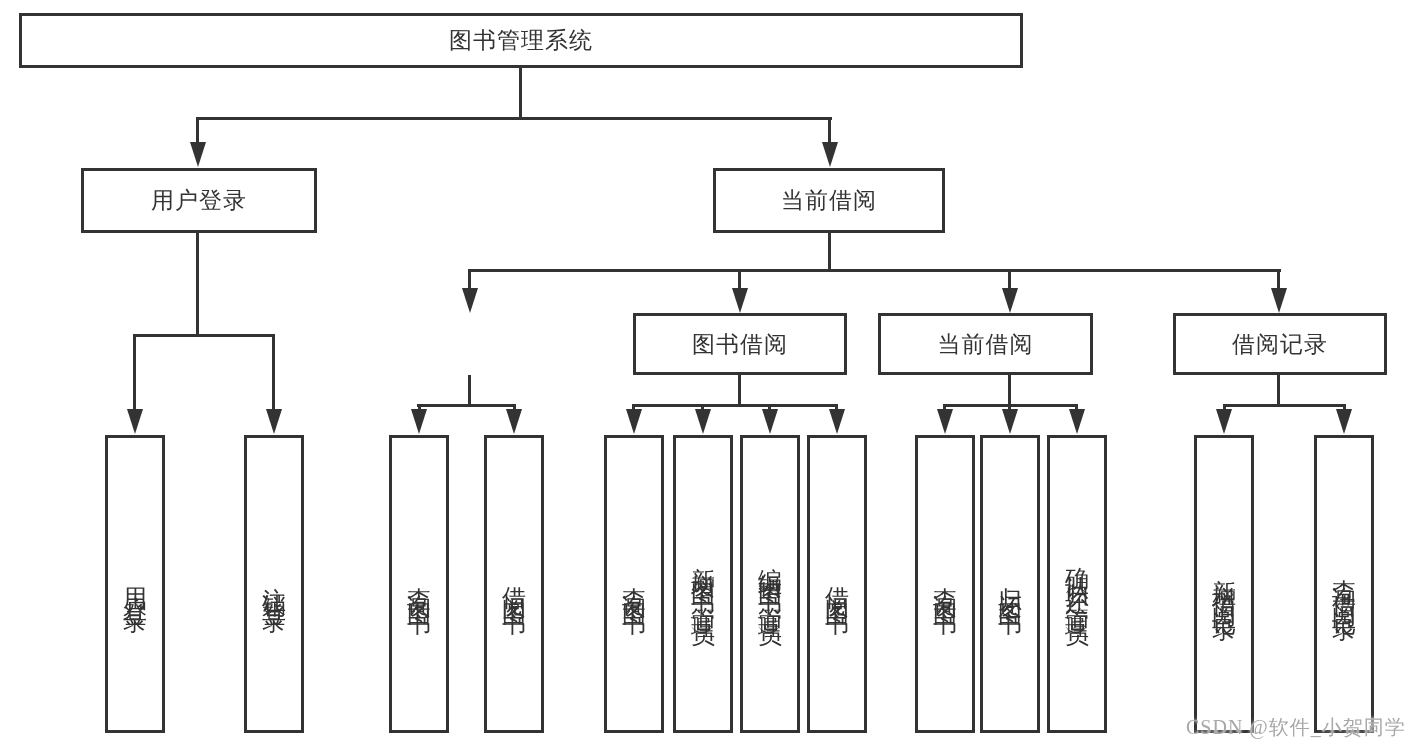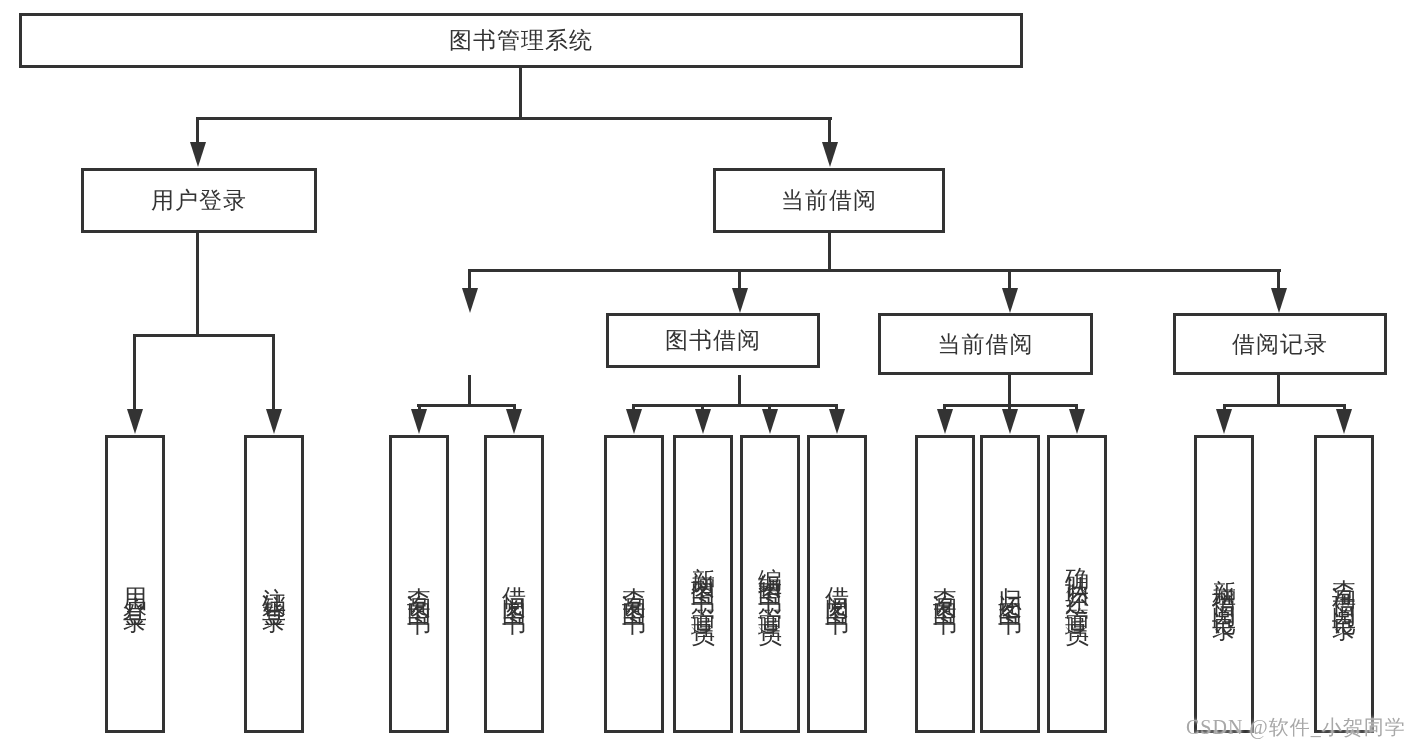--- a/index.html
+++ b/index.html
@@ -97,21 +97,21 @@
   <div class="line" style="left:468px; top:269px; width:813px; height:3px;"></div>
   <div class="line" style="left:468px; top:270px; width:3px; height:20px;"></div>
   <div class="arrowhead" style="left:462px; top:288px;"></div>
   <div class="line" style="left:738px; top:270px; width:3px; height:20px;"></div>
   <div class="arrowhead" style="left:732px; top:288px;"></div>
   <div class="line" style="left:1008px; top:270px; width:3px; height:20px;"></div>
   <div class="arrowhead" style="left:1002px; top:288px;"></div>
   <div class="line" style="left:1277px; top:270px; width:3px; height:20px;"></div>
   <div class="arrowhead" style="left:1271px; top:288px;"></div>
 
-  <div class="node" style="left:606px; top:313px; width:214px; height:55px;">
+  <div class="node" style="left:633px; top:313px; width:214px; height:62px;">
     <span>图书借阅</span>
   </div>
   <div class="node" style="left:878px; top:313px; width:215px; height:62px;">
     <span>当前借阅</span>
   </div>
   <div class="node" style="left:1173px; top:313px; width:214px; height:62px;">
     <span>借阅记录</span>
   </div>
 
   <div class="line" style="left:468px; top:375px; width:3px; height:31px;"></div>

